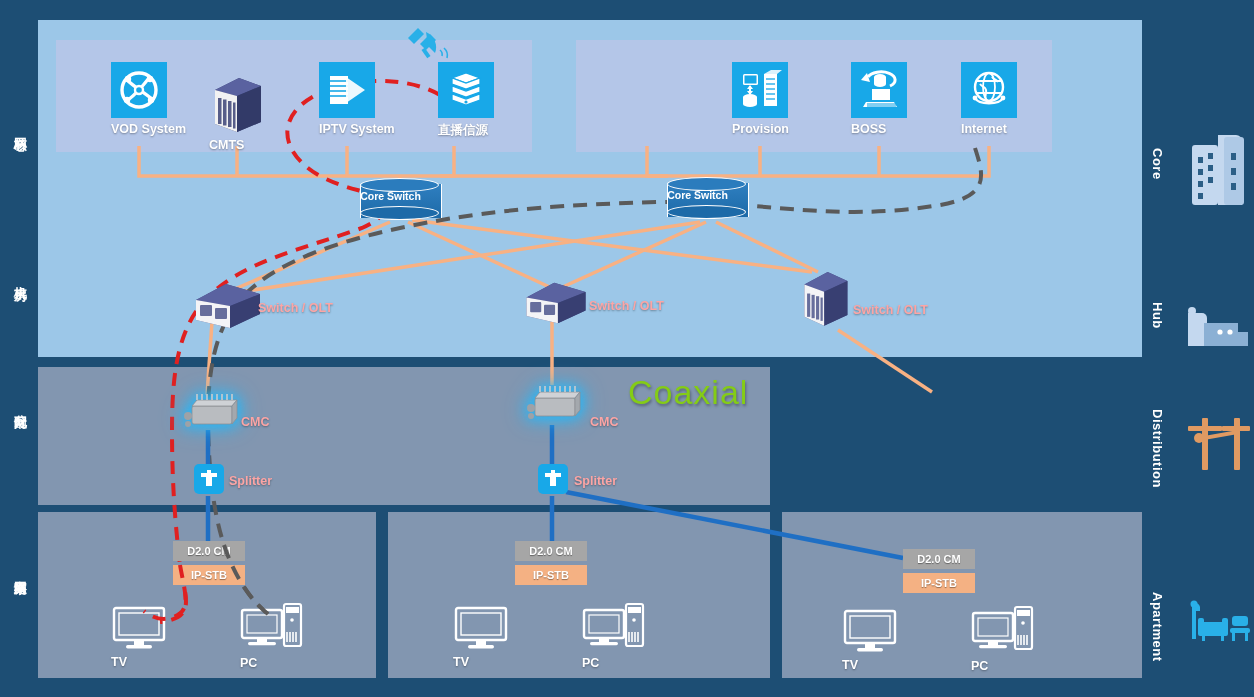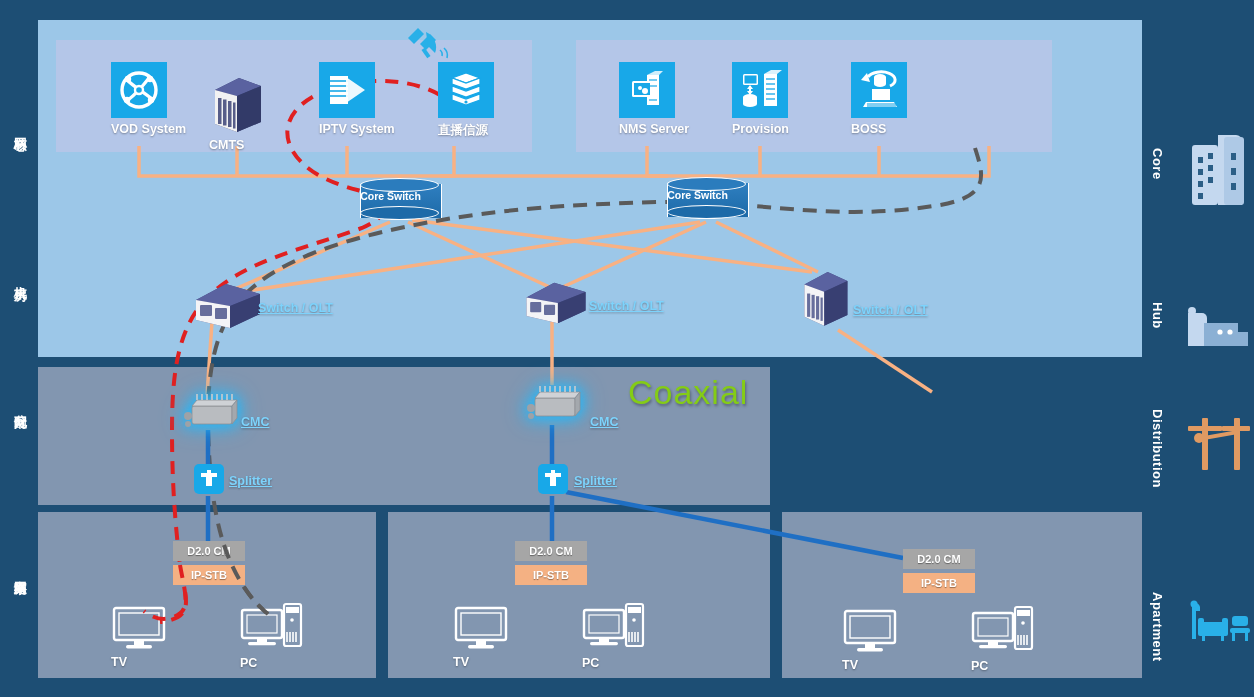--- a/index.html
+++ b/index.html
@@ -30,22 +30,22 @@
   .rail-right{writing-mode:vertical-rl;}
 
   
   svg.layer{position:absolute;left:0;top:0;width:1254px;height:697px;
             pointer-events:none;overflow:visible;}
 
   
   .node{position:absolute;display:flex;flex-direction:column;align-items:flex-start;}
   .nodelabel{color:#fff;font-size:12.5px;font-weight:bold;margin-top:4px;
              text-shadow:0 1px 2px rgba(0,0,0,.35);white-space:nowrap;}
-  .nodelabel-side{position:absolute;color:#7dd3fc;font-size:12.5px;font-weight:bold;
-             text-shadow:0 1px 2px rgba(0,0,0,.35);white-space:nowrap;text-decoration:underline;}
+  .nodelabel-side{position:absolute;color:#fca5a5;font-size:12.5px;font-weight:bold;
+             text-shadow:0 1px 2px rgba(0,0,0,.35);white-space:nowrap;}
 
   .tile{width:56px;height:56px;background:#18a8e8;display:flex;
         align-items:center;justify-content:center;}
 
   
   .cyl{position:relative;width:80px;height:46px;}
   .cyl .body{position:absolute;left:0;top:6px;width:80px;height:34px;
              background:linear-gradient(180deg,#2f7fc0,#1d6aa8);
              border-left:1.5px solid #fff;border-right:1.5px solid #fff;}
   .cyl .top{position:absolute;left:0;top:0;width:77px;height:12px;
@@ -271,42 +271,20 @@
       <path d="M6 16 L20 2 L24 6 L10 20 z" opacity="0"></path>
       <path d="M22 6 C31 10 34 20 31 27 L24 20 z"></path>
       <rect x="20" y="22" width="4" height="10" transform="rotate(-35 22 27)"></rect>
     </g>
     <g stroke="#29b0e8" stroke-width="1.6" fill="none">
       <path d="M36 24 a6 6 0 0 1 2 6"></path>
       <path d="M40 22 a10 10 0 0 1 3 10"></path>
     </g>
   </svg>
 
-  <div class="node" style="left:619px;top:62px;">
-    <div class="tile">
-      <svg width="44" height="46" viewBox="0 0 44 46">
-        <g fill="#fff">
-          <path d="M22 8 L34 8 L34 38 L22 38 z"></path>
-          <path d="M22 8 L30 4 L38 4 L34 8 z" opacity=".8"></path>
-          <rect x="7" y="14" width="20" height="16" rx="1.5"></rect>
-        </g>
-        <rect x="9" y="16" width="16" height="12" fill="#18a8e8"></rect>
-        <g fill="#fff">
-            <circle cx="20" cy="24" r="3"></circle>
-            <circle cx="15" cy="21" r="2"></circle>
-          </g>
-        <g stroke="#18a8e8" stroke-width="1.2">
-          <line x1="24" y1="13" x2="32" y2="13"></line>
-            <line x1="24" y1="19" x2="32" y2="19"></line>
-          <line x1="24" y1="33" x2="32" y2="33"></line>
-        </g>
-      </svg>
-    </div>
-    <div class="nodelabel">NMS Server</div>
-  </div>
 
   <div class="node" style="left:851px;top:62px;">
     <div class="tile">
       <svg width="46" height="46" viewBox="0 0 46 46">
         <g fill="none" stroke="#fff" stroke-width="3">
           <path d="M12 10 a14 8 0 1 1 22 9"></path>
         </g>
         <path d="M11 6 l3 9 -9 -2 z" fill="#fff"></path>
         <ellipse cx="24" cy="10" rx="6" ry="3" fill="#fff"></ellipse>
         <path d="M18 10 L18 17 a6 3 0 0 0 12 0 L30 10 z" fill="#fff"></path>
@@ -342,20 +320,35 @@
         <g stroke="#fff" stroke-width="2" fill="none">
           <line x1="12" y1="19" x2="12" y2="27"></line>
         </g>
         <path d="M12 18 l3 4 -6 0 z" fill="#fff"></path>
         <path d="M12 28 l3 -4 -6 0 z" fill="#fff"></path>
       </svg>
     </div>
     <div class="nodelabel">Provision</div>
   </div>
 
+  <div class="node" style="left:961px;top:62px;">
+    <div class="tile">
+      <svg width="46" height="46" viewBox="0 0 46 46">
+        <circle cx="23" cy="20" r="14" fill="none" stroke="#fff" stroke-width="2.4"></circle>
+        <ellipse cx="23" cy="20" rx="6" ry="14" fill="none" stroke="#fff" stroke-width="1.8"></ellipse>
+        <path d="M10 14 h26 M10 26 h26" stroke="#fff" stroke-width="1.8" fill="none"></path>
+        <path d="M14 17 c3 4 5 2 6 6 c1 4 -2 6 0 9" stroke="#fff" stroke-width="2" fill="none"></path>
+        <path d="M26 10 c2 3 4 2 6 5" stroke="#fff" stroke-width="2" fill="none"></path>
+        <path d="M9 31 c4 7 24 7 28 0" stroke="#fff" stroke-width="2.4" fill="none"></path>
+        <circle cx="9" cy="31" r="2.4" fill="#fff"></circle>
+          <circle cx="37" cy="31" r="2.4" fill="#fff"></circle>
+      </svg>
+    </div>
+    <div class="nodelabel">Internet</div>
+  </div>
 
   <div class="abs" style="left:360px;top:178px;">
     <div class="cyl">
       <div class="body"></div>
       <div class="bot"></div>
       <div class="top"></div>
       <div class="txt">Core Switch</div>
     </div>
   </div>
   <div class="abs" style="left:667px;top:177px;">

